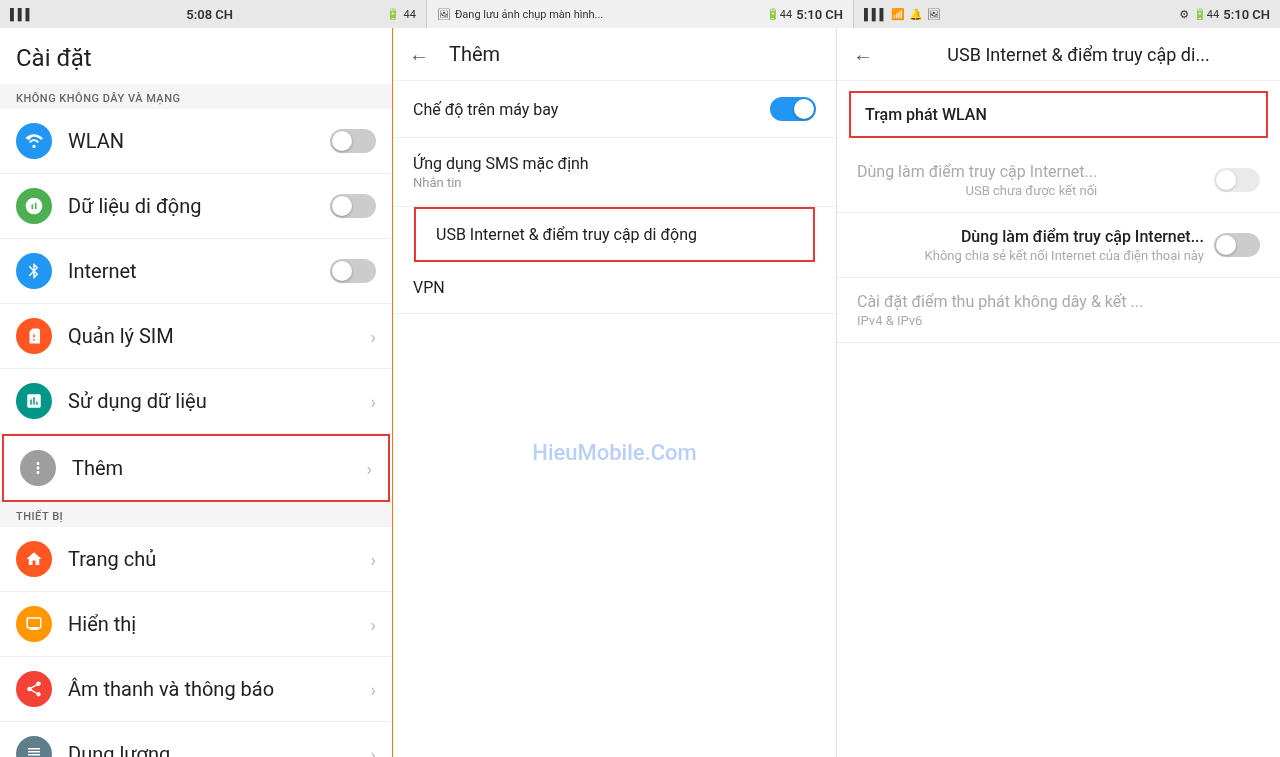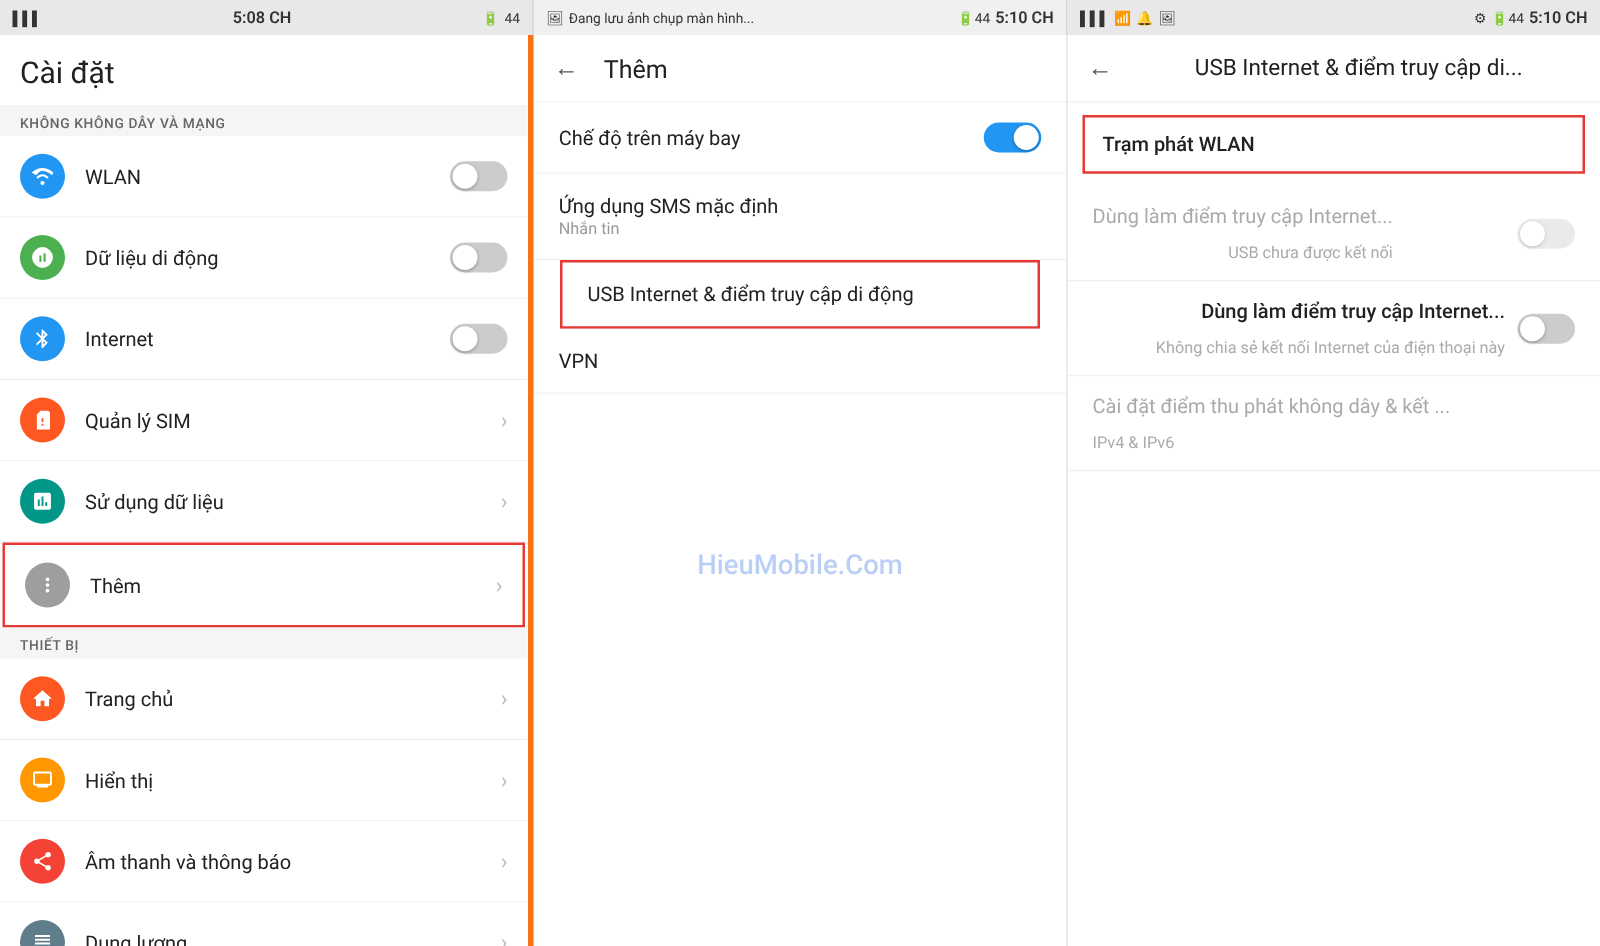--- a/index.html
+++ b/index.html
@@ -59,23 +59,23 @@
 
     
     .screens-container {
       display: flex;
       flex: 1;
       overflow: hidden;
     }
 
     
     .screen-settings {
-      width: 427px;
-      background: #fff;
-      border-right: 5px solid #f97316;
+      width: 393px;
+      background: #fff;
+      border-right: 1px solid #f97316;
       overflow-y: auto;
       flex-shrink: 0;
     }
 
     .screen-header {
       padding: 16px 16px 12px 16px;
       background: #fff;
     }
     .screen-title {
       font-size: 24px;
@@ -120,21 +120,21 @@
     .icon-teal { background: #009688; }
     .icon-home { background: #FF5722; }
     .icon-display { background: #FF9800; }
     .icon-sound { background: #F44336; }
     .icon-storage { background: #607D8B; }
 
     .item-text {
       flex: 1;
     }
     .item-label {
-      font-size: 16px;
+      font-size: 20px;
       color: #212121;
     }
 
     .item-right {
       display: flex;
       align-items: center;
     }
 
     
     .toggle {
@@ -271,21 +271,21 @@
     }
     .usb-item-row {
       display: flex;
       align-items: center;
       justify-content: space-between;
       text-align: right;
     }
     .usb-item-sub {
       font-size: 13px;
       color: #aaa;
-      margin-top: 13px;
+      margin-top: 2px;
     }
     .usb-item-title-gray {
       font-size: 16px;
       color: #aaa;
       font-weight: 400;
     }
 
     .tram-phat-box {
       border: 2px solid #e53935;
       margin: 10px 12px;

